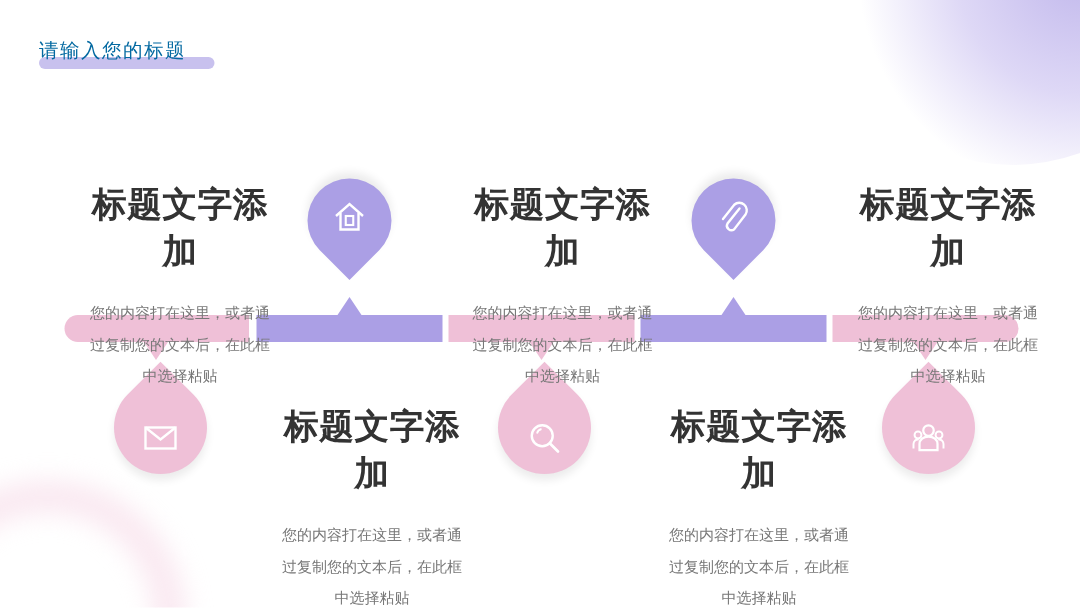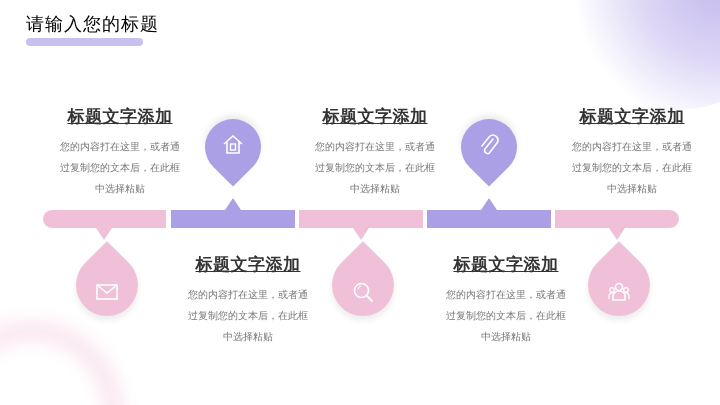--- a/index.html
+++ b/index.html
@@ -13,21 +13,21 @@
     border-radius:50%;
     background: radial-gradient(circle at 70% 35%, rgba(190,180,235,0.95) 0%, rgba(200,190,240,0.6) 40%, rgba(255,255,255,0) 72%);
   }
   .blob-bl {
     position:absolute; left:-60px; top:320px; width:140px; height:140px;
     border-radius:50%;
     border:22px solid rgba(245,215,230,0.55);
     filter: blur(8px);
   }
   .page-title {
-    position:absolute; left:26px; top:12px; font-size:18px; color:#000000; letter-spacing:1px;
+    position:absolute; left:26px; top:25px; font-size:13px; color:#0369a1; letter-spacing:1px;
     z-index:2;
   }
   .title-underline {
     position:absolute; left:26px; top:38px; width:117px; height:8px; border-radius:4px;
     background:#c8c1ee; z-index:1;
   }
   .seg {
     position:absolute; top:210px; height:18px;
   }
   .pink { background:#efc0d7; }
@@ -52,21 +52,21 @@
     position:absolute; width:62px; height:62px;
     border-radius:0 50% 50% 50%;
     transform: rotate(45deg);
     box-shadow: 3px 3px 6px rgba(0,0,0,0.08);
   }
   .icon {
     position:absolute; width:24px; height:24px;
   }
   .block { position:absolute; width:150px; text-align:center; }
   .block h3 {
-    margin:0; font-size:17px; font-weight:bold; color:#333333; letter-spacing:0.5px;text-decoration:underline;
+    margin:16px; font-size:23px; font-weight:bold; color:#333333; letter-spacing:0.5px;
   }
   .block p {
     margin:8px 0 0 0; font-size:10px; line-height:21px; color:#777777;text-align:center;
   }
 </style>
 </head>
 <body>
 
 <div class="blob-tr"></div>
 <div class="blob-bl"></div>

